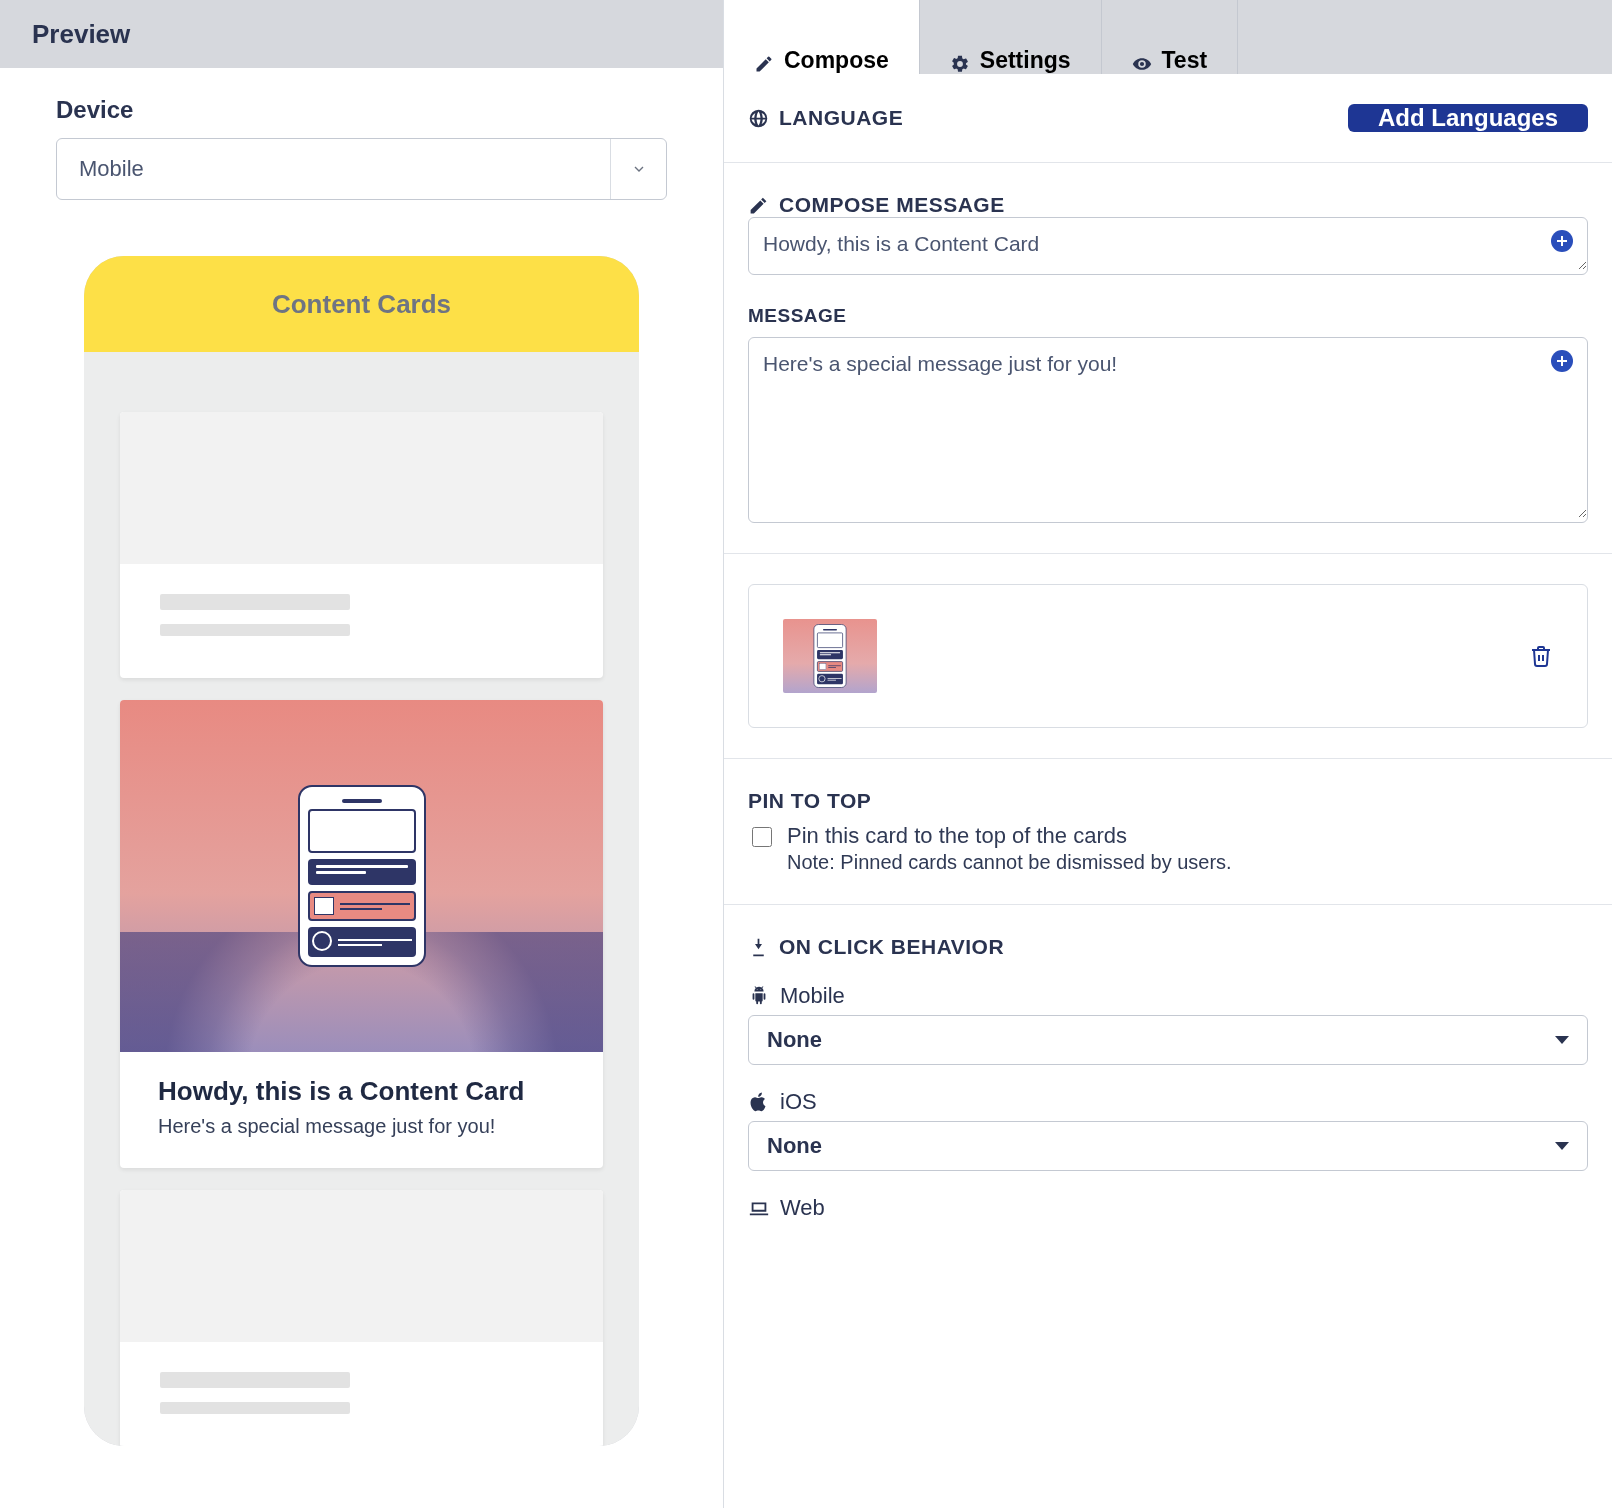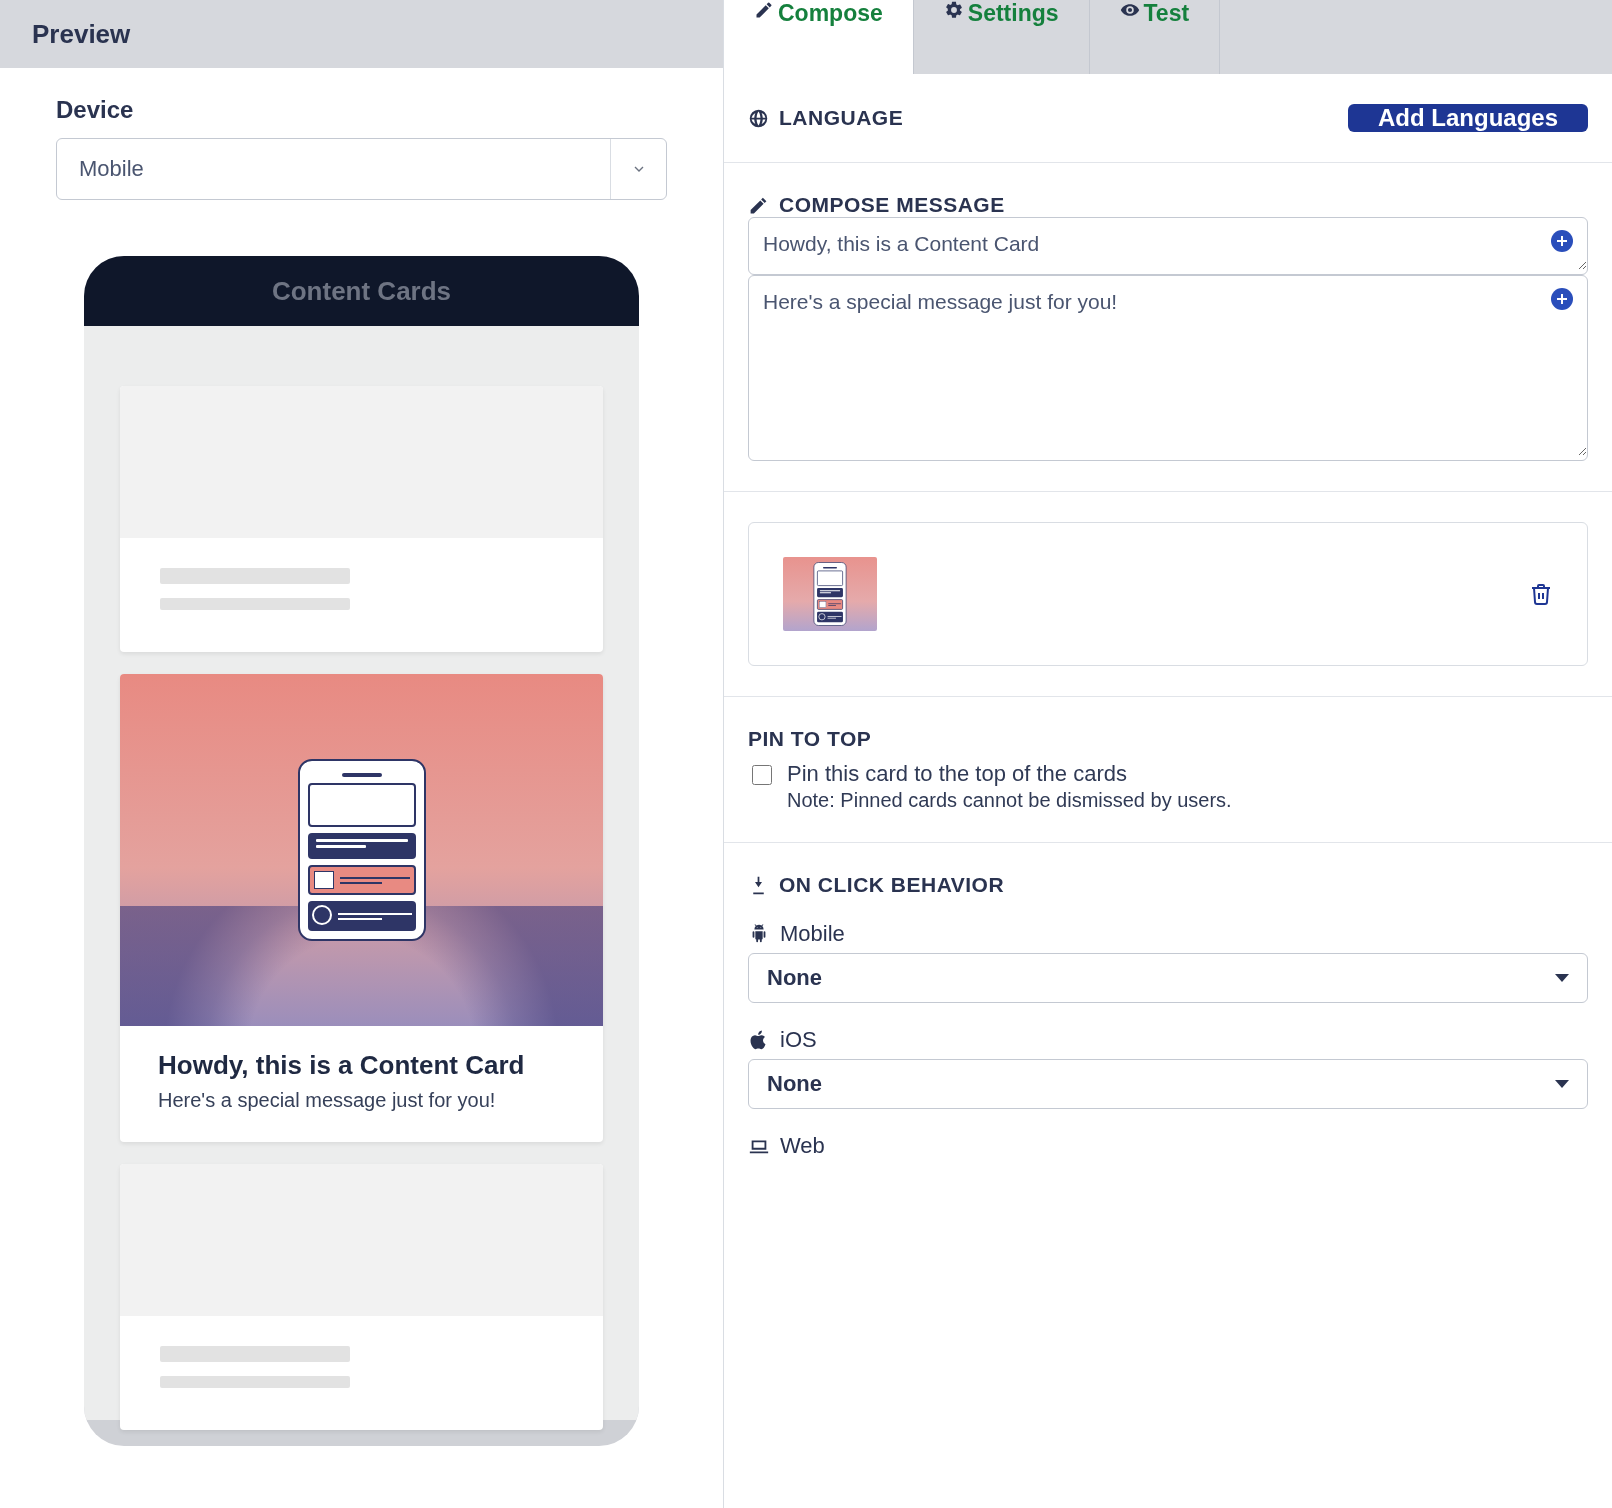--- a/index.html
+++ b/index.html
@@ -75,28 +75,28 @@
   }
   .phone {
     background: #cfd1d6;
     border-radius: 40px;
     width: 555px;
     height: 1190px;
     margin: 0 auto;
     overflow: hidden;
   }
   .phone-top {
-    height: 70px;
+    height: 96px;
     display: flex;
     align-items: center;
     justify-content: center;
     font-size: 26px;
     font-weight: 600;
     color: #6e7483;
-    background: #0f172a;
+    background: #fde047;
   }
   .phone-body {
     background: #eceded;
     padding: 60px 36px 0 36px;
     height: calc(100% - 96px);
   }
   .card {
     background: #fff;
     border-radius: 4px;
     box-shadow: 0 2px 4px rgba(0,0,0,0.08);
@@ -159,26 +159,26 @@
     display: flex;
     flex-direction: column;
   }
   .tabs {
     height: 74px;
     background: #d6d8dd;
     display: flex;
   }
   .tab {
     display: flex;
-    align-items: flex-start;
-    gap: 4px;
+    align-items: flex-end;
+    gap: 10px;
     padding: 0 30px;
     font-size: 23px;
     font-weight: 600;
-    color: #15803d;
+    color: #000000;
     border-right: 1px solid #c4c8d0;
     cursor: pointer;
     height: 100%;
     white-space: nowrap;
   }
   .tab.active { background: #fff; }
   .tab svg { width: 20px; height: 20px; fill: #2a3350; }
 
   .right-scroll {
     flex: 1;
@@ -443,20 +443,21 @@
             <path d="M3 17.25V21h3.75L17.81 9.94l-3.75-3.75L3 17.25zM21 7l-4-4-2 2 4 4 2-2z"></path>
           </svg>
         <span>COMPOSE MESSAGE</span>
       </div>
 
       <div class="input-wrap title-field">
         <textarea style="">Howdy, this is a Content Card</textarea>
         <span class="plus-btn"></span>
       </div>
 
+      <div class="field-label">MESSAGE</div>
       <div class="input-wrap msg-field">
         <textarea style="">Here's a special message just for you!</textarea>
         <span class="plus-btn"></span>
       </div>
     </div>
 
     <div class="section">
       <div class="attach-card">
         <div class="thumb">
           <div class="mini-phone">

